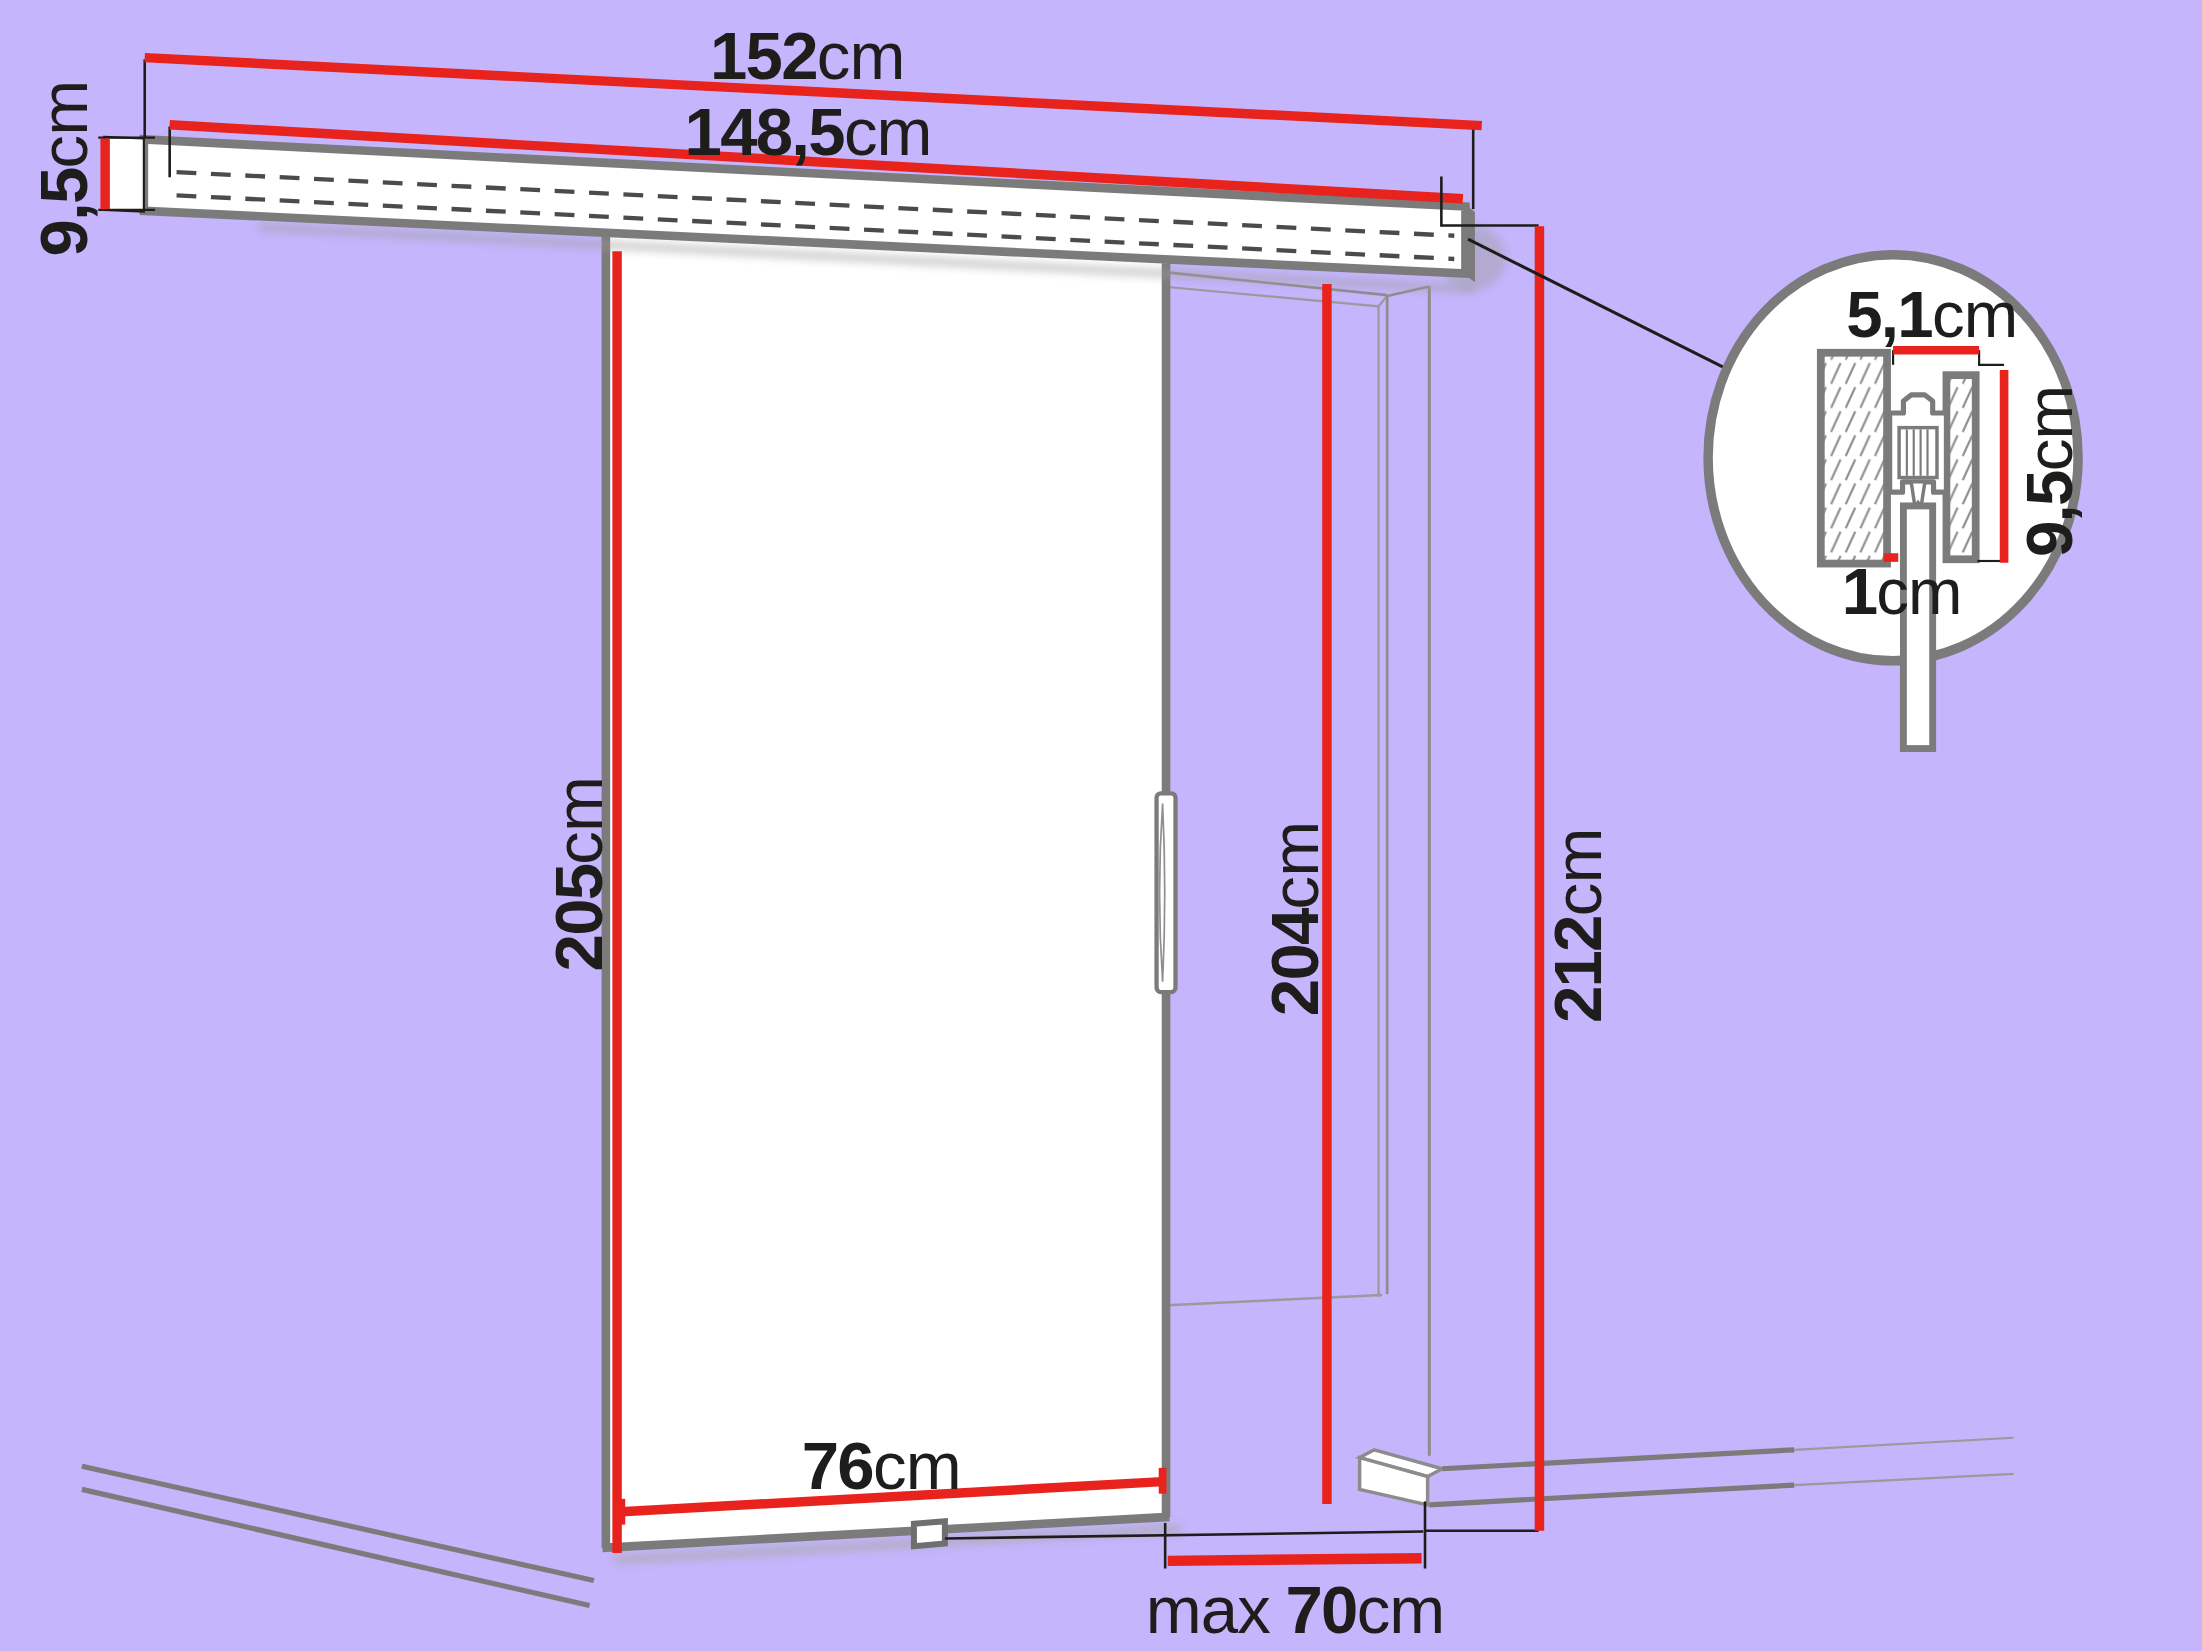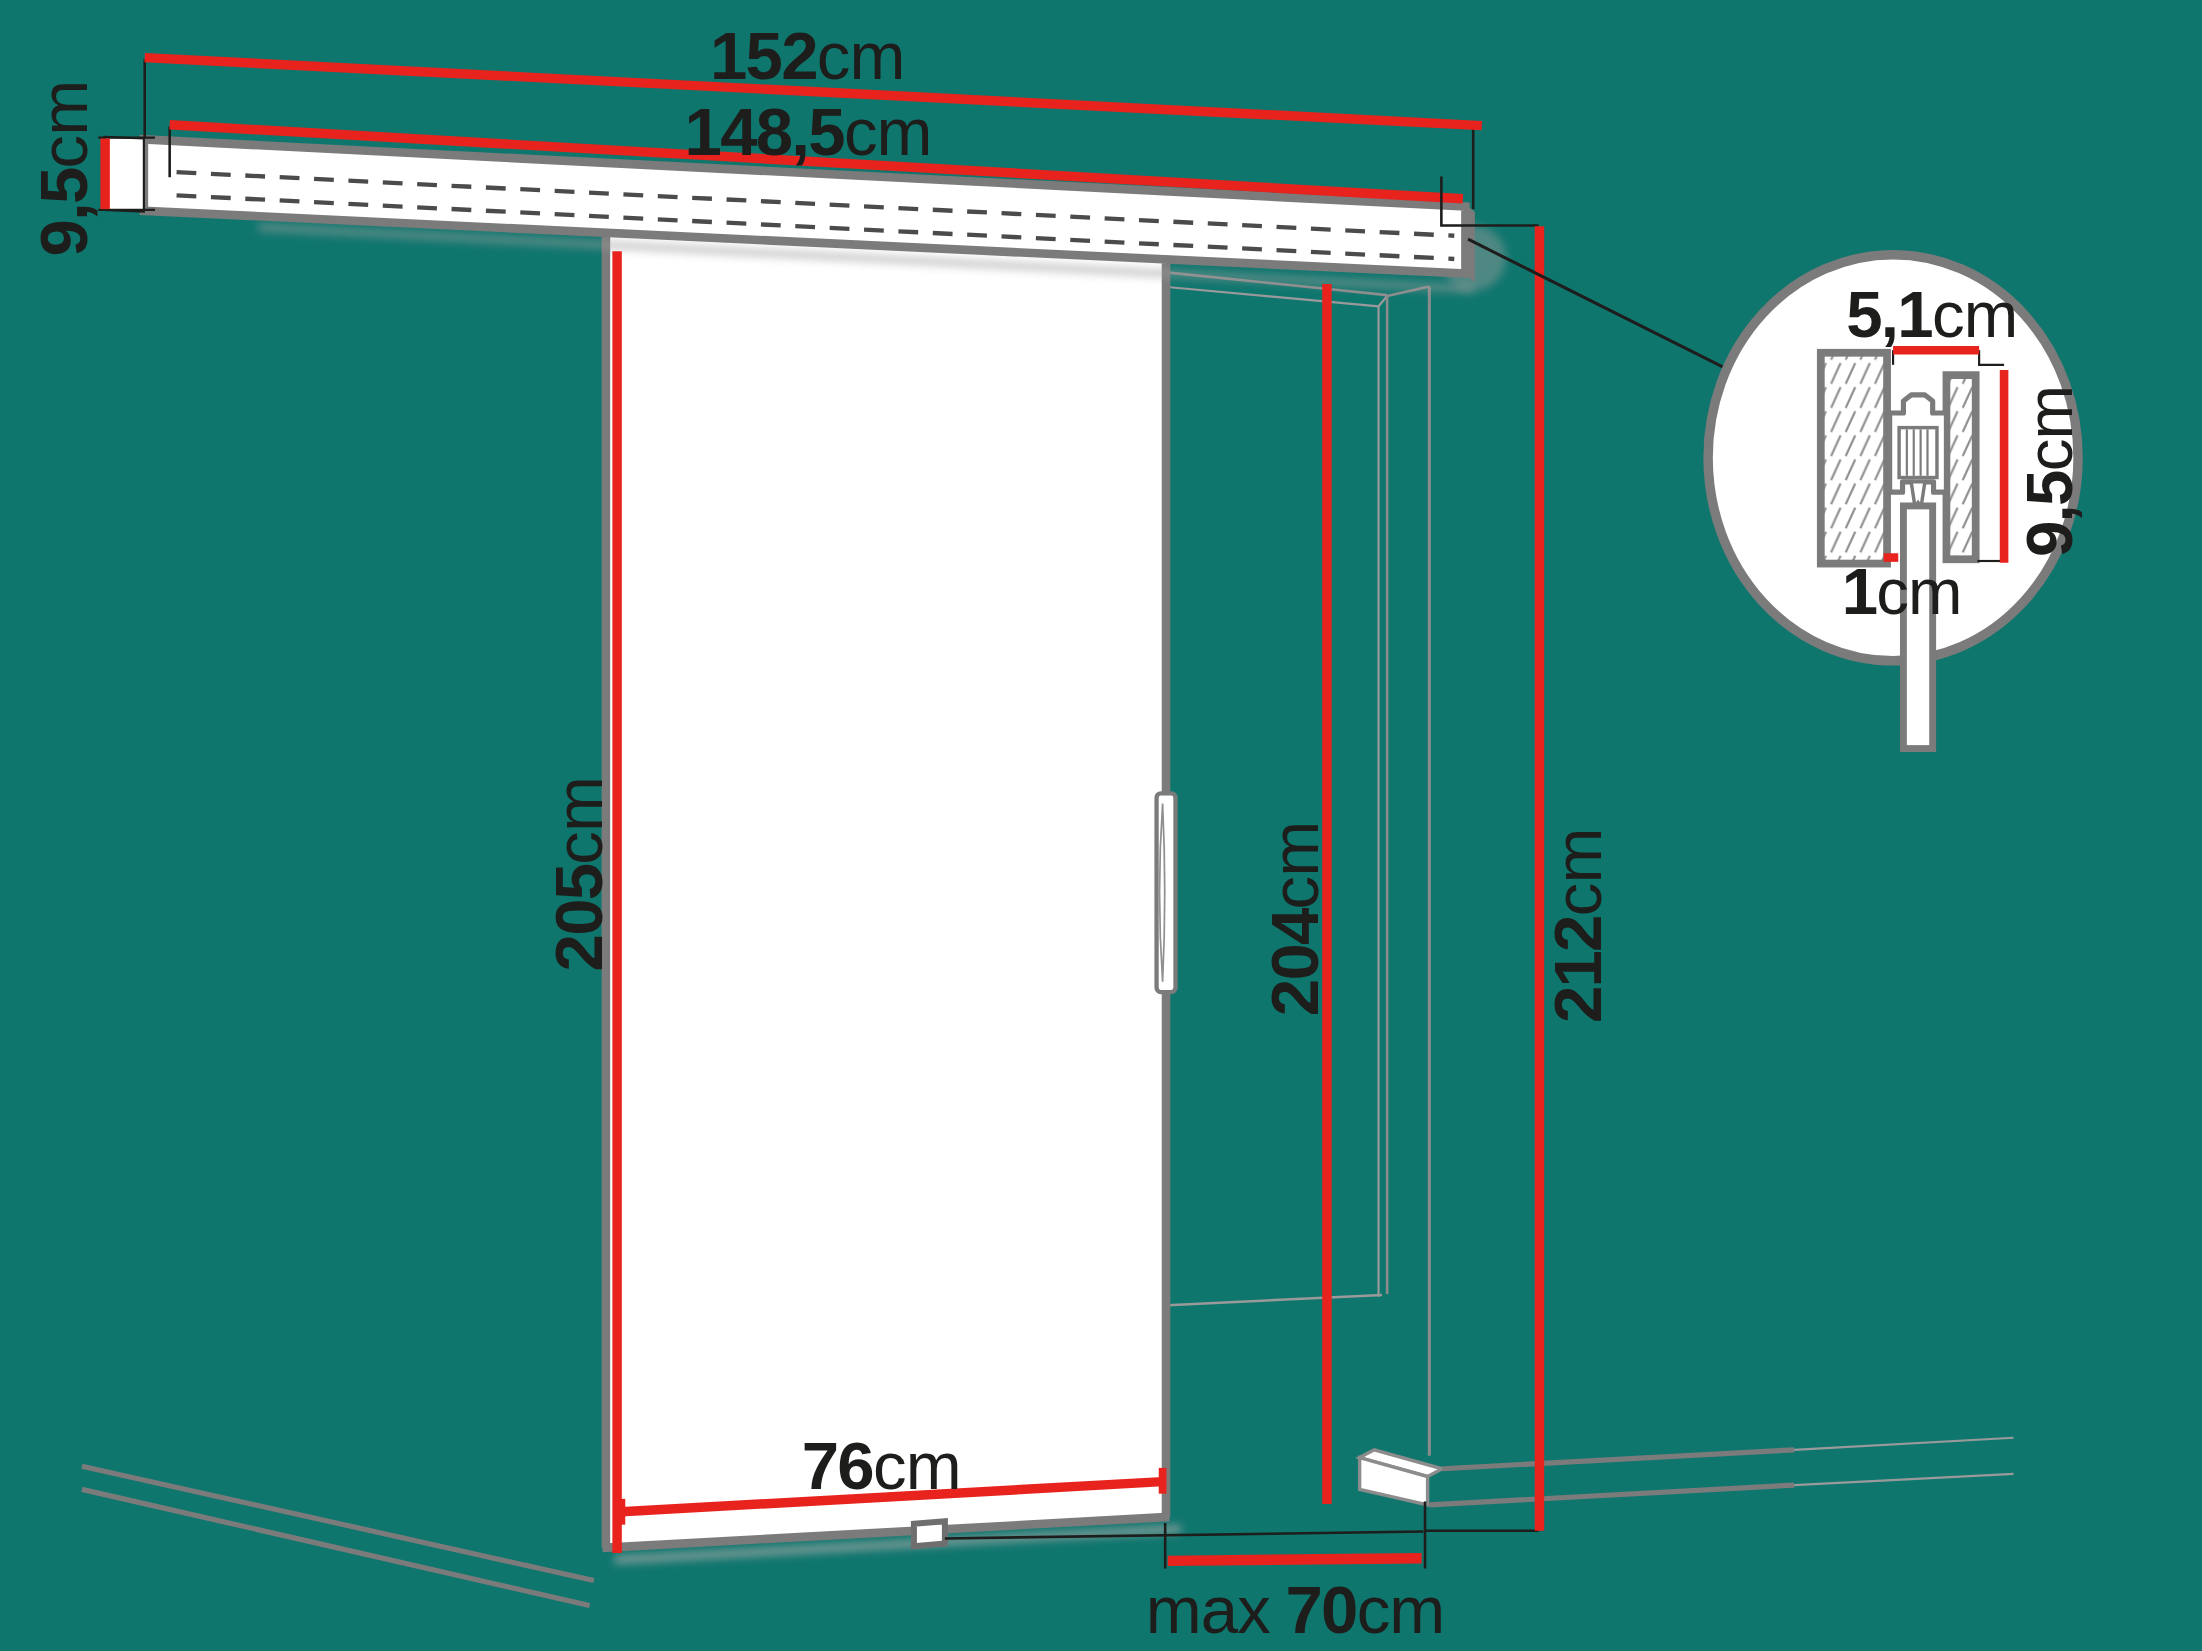--- a/index.html
+++ b/index.html
@@ -1,16 +1,16 @@
 <!DOCTYPE html>
 <html style="font-size:13.8px"><head>
 <meta charset="utf-8">
 <style>
   html,body{margin:0;padding:0;background:#ffffff;}
-  .stage{position:relative;width:2203px;height:1652px;background:#0f766e;overflow:hidden;
+  .stage{position:relative;width:2203px;height:1652px;background:#c4b5fd;overflow:hidden;
          font-family:"Liberation Sans", sans-serif;}
   svg{display:block}
   text{fill:#1d1d1b;}
   .num{font-weight:700;letter-spacing:-2px;}
   .unit{font-weight:400;letter-spacing:-1px;}
   .pfx{font-weight:400;letter-spacing:-1px;}
 </style>
 </head>
 <body>
 

